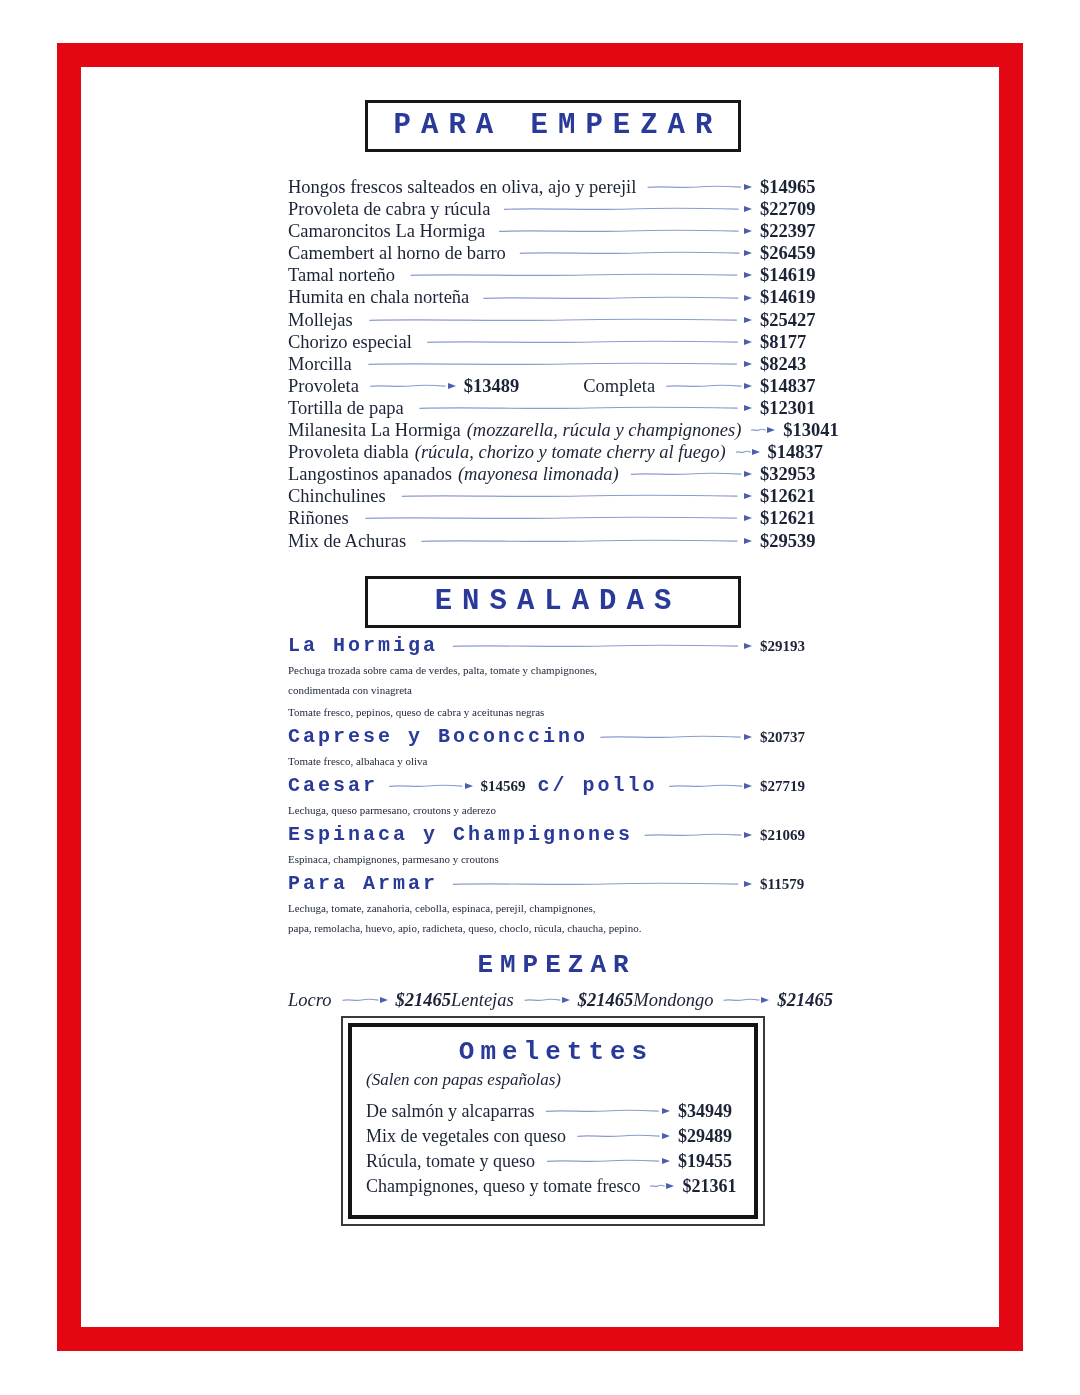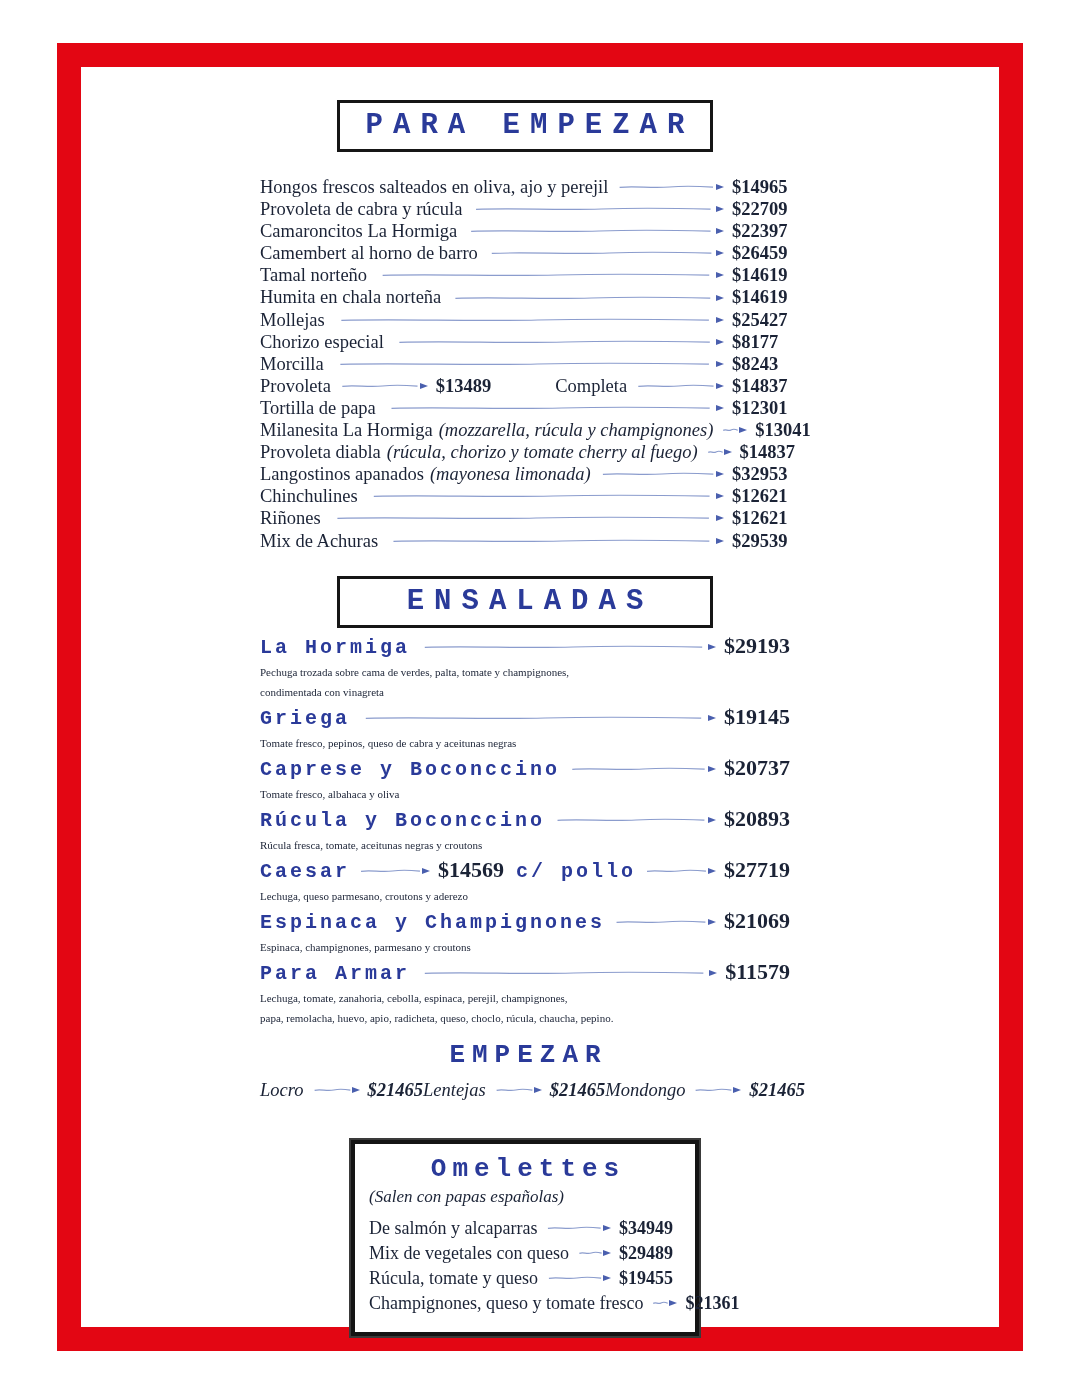--- a/index.html
+++ b/index.html
@@ -9,21 +9,21 @@
     background: #ffffff;
     font-family: "Liberation Serif", "DejaVu Serif", serif;
     color: #1b2336;
   }
   .red-frame {
     position: absolute; left: 57px; top: 43px;
     width: 966px; height: 1308px;
     border: 24px solid #e30613;
   }
   .content {
-    position: absolute; left: 260px; top: 0; width: 530px;
+    position: absolute; left: 288px; top: 0; width: 530px;
   }
   
   .title-box {
     width: 376px; margin: 0 auto;
     border: 3px solid #161616;
     padding: 6px 0 7px;
     text-align: center;
     font-family: "Liberation Mono", "DejaVu Sans Mono", monospace;
     font-weight: bold; font-size: 29px;
     color: #2a3a99;
@@ -58,21 +58,21 @@
   .leader.short { flex: 0.8 1 auto; }
 
   
   .salads { margin-top: 5px; }
   .salad-name-row { display: flex; align-items: baseline; line-height: 26px; }
   .salad-name {
     font-family: "Liberation Mono", "DejaVu Sans Mono", monospace;
     font-weight: bold; font-size: 20px; letter-spacing: 3px;
     color: #2a3a99; white-space: nowrap;
   }
-  .salad-name-row .price, .salad-name-row .price-mid { font-size: 22px; }
+  .salad-name-row .price, .salad-name-row .price-mid { font-size: 15px; }
   .salad-desc {
     font-size: 11px; line-height: 20px; white-space: pre-line;
     margin: 1px 0 2px;
   }
 
   
   .cacerola-title {
     margin-top: 12px; text-align: center;
     font-family: "Liberation Mono", "DejaVu Sans Mono", monospace;
     font-weight: bold; font-size: 26px; color: #2a3a99;
@@ -81,22 +81,22 @@
   .cacerola-row {
     display: flex; justify-content: space-between;
     margin-top: 8px; font-size: 18.5px; line-height: 24px; font-style: italic;
   }
   .cac-group { display: flex; align-items: baseline; }
   .cac-group .leader { flex: 0 0 46px; min-width: 46px; }
   .cac-group .price { flex: none; }
 
   
   .om-box {
-    width: 352px; margin: 36px auto 0;
-    border: 2px solid #3a3a3a; background: #fff;
+    width: 424px; margin: 4px auto 0;
+    border: 2px solid #3a3a3a; padding: 5px; background: #fff;
   }
   .om-inner { border: 4px solid #141414; padding: 10px 14px 16px; }
   .om-title {
     text-align: center;
     font-family: "Liberation Mono", "DejaVu Sans Mono", monospace;
     font-weight: bold; font-size: 26px; color: #2a3a99;
     letter-spacing: 6px; text-indent: 6px;
   }
   .om-sub { text-align: left; font-style: italic; font-size: 17px; margin-top: 3px; }
   .om-items { margin-top: 9px; }
@@ -289,54 +289,33 @@
             <svg viewBox="0 0 120 12" preserveAspectRatio="none" aria-hidden="true">
               <path d="M2 6.4 C 22 4.8, 42 7.6, 64 6 S 100 5.2, 118 6.2" fill="none" stroke="#8b9ccd" stroke-width="1.2" vector-effect="non-scaling-stroke"></path>
             </svg>
           </span>
           <span class="price">$29193</span>
         </div>
         <div class="salad-desc">Pechuga trozada sobre cama de verdes, palta, tomate y champignones,
 condimentada con vinagreta</div>
       </div>
       <div class="salad">
-        <div class="salad-name-row">
-          <span class="salad-name">Griega</span>
-          <span class="leader">
-            <svg viewBox="0 0 120 12" preserveAspectRatio="none" aria-hidden="true">
-              <path d="M2 6.4 C 22 4.8, 42 7.6, 64 6 S 100 5.2, 118 6.2" fill="none" stroke="#8b9ccd" stroke-width="1.2" vector-effect="non-scaling-stroke"></path>
-            </svg>
-          </span>
-          <span class="price">$19145</span>
-        </div>
         <div class="salad-desc">Tomate fresco, pepinos, queso de cabra y aceitunas negras</div>
       </div>
       <div class="salad">
         <div class="salad-name-row">
           <span class="salad-name">Caprese y Boconccino</span>
           <span class="leader">
             <svg viewBox="0 0 120 12" preserveAspectRatio="none" aria-hidden="true">
               <path d="M2 6.4 C 22 4.8, 42 7.6, 64 6 S 100 5.2, 118 6.2" fill="none" stroke="#8b9ccd" stroke-width="1.2" vector-effect="non-scaling-stroke"></path>
             </svg>
           </span>
           <span class="price">$20737</span>
         </div>
         <div class="salad-desc">Tomate fresco, albahaca y oliva</div>
-      </div>
-      <div class="salad">
-        <div class="salad-name-row">
-          <span class="salad-name">Rúcula y Boconccino</span>
-          <span class="leader">
-            <svg viewBox="0 0 120 12" preserveAspectRatio="none" aria-hidden="true">
-              <path d="M2 6.4 C 22 4.8, 42 7.6, 64 6 S 100 5.2, 118 6.2" fill="none" stroke="#8b9ccd" stroke-width="1.2" vector-effect="non-scaling-stroke"></path>
-            </svg>
-          </span>
-          <span class="price">$20893</span>
-        </div>
-        <div class="salad-desc">Rúcula fresca, tomate, aceitunas negras y croutons</div>
       </div>
       <div class="salad">
         <div class="salad-name-row">
           <span class="salad-name">Caesar</span>
           <span class="leader short">
             <svg viewBox="0 0 120 12" preserveAspectRatio="none" aria-hidden="true">
               <path d="M2 6.4 C 22 4.8, 42 7.6, 64 6 S 100 5.2, 118 6.2" fill="none" stroke="#8b9ccd" stroke-width="1.2" vector-effect="non-scaling-stroke"></path>
             </svg>
           </span>
           <span class="price-mid">$14569</span>

